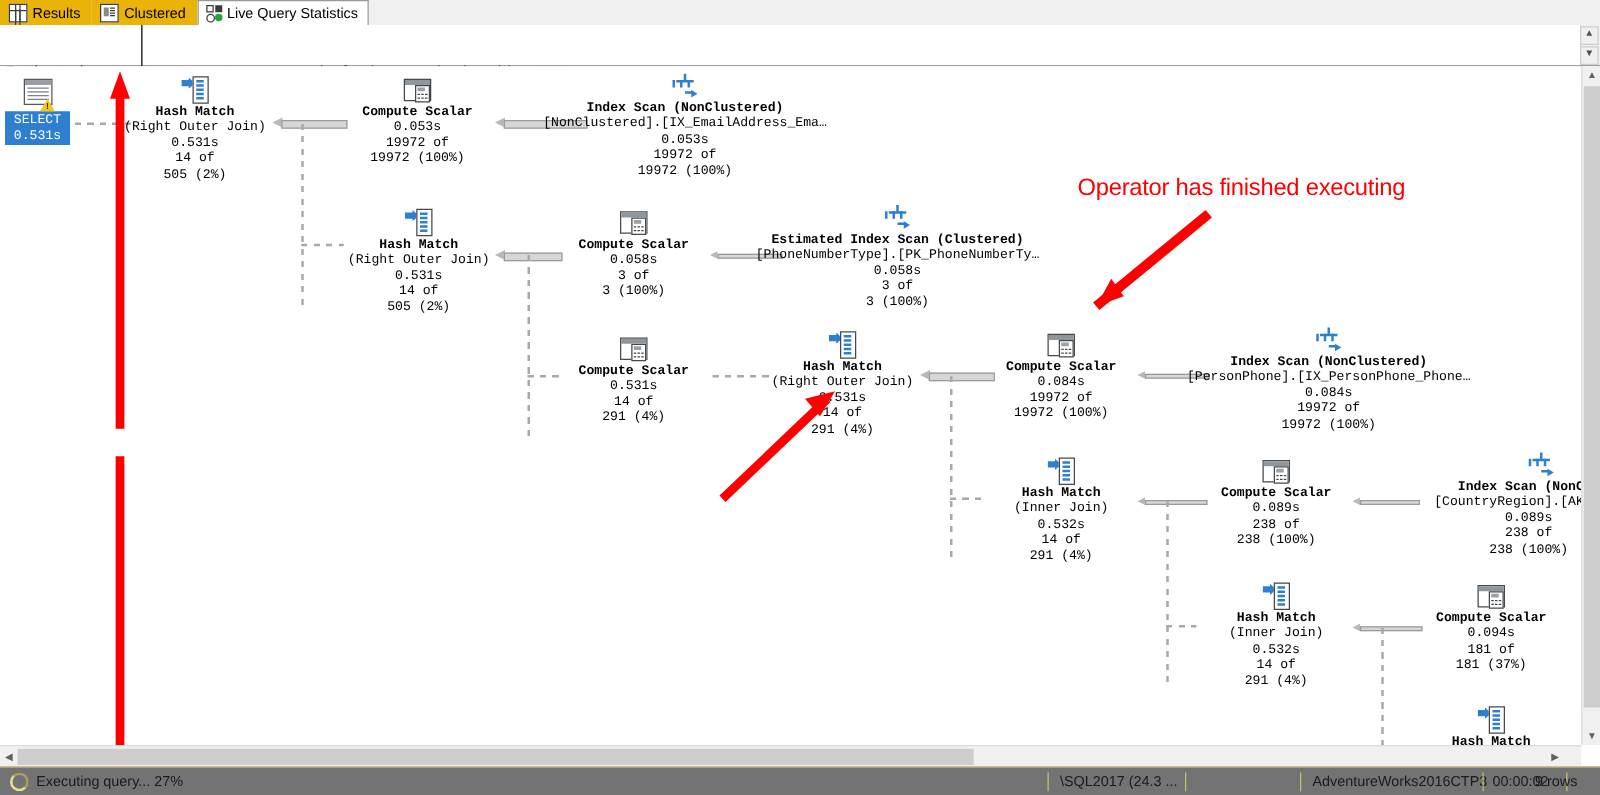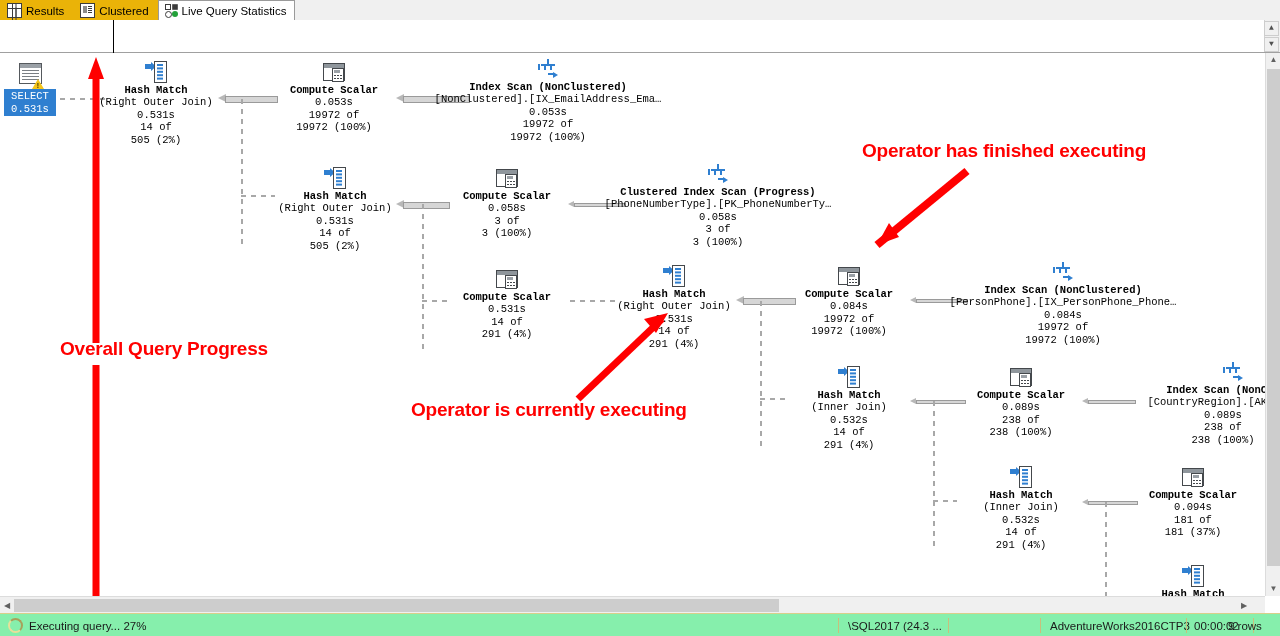--- a/index.html
+++ b/index.html
@@ -140,34 +140,34 @@
     border-right:8px solid #b8b8b8;border-top:4.5px solid transparent;border-bottom:4.5px solid transparent;}
   .arrow.thin .body{top:3px;height:2px;}
 
   
   .dash{position:absolute;}
   .dash.h{height:2px;background:repeating-linear-gradient(to right,#a8a8a8 0 5px,transparent 5px 10px);}
   .dash.v{width:2px;background:repeating-linear-gradient(to bottom,#a8a8a8 0 5px,transparent 5px 10px);}
 
   
   .anno{position:absolute;color:#ff0000;font-family:"Liberation Sans", sans-serif;
-    font-size:19px;font-weight:700;white-space:nowrap;letter-spacing:-0.2px;}
+    font-size:19px;font-weight:400;white-space:nowrap;letter-spacing:-0.2px;}
   svg.annosvg{position:absolute;overflow:visible;}
 
   
   #hscroll{position:absolute;left:0;top:596px;width:1265px;height:17px;background:#f0f0f0;
     border-top:1px solid #dcdcdc;}
   #hthumb{position:absolute;left:14px;top:2px;width:765px;height:13px;background:#cdcdcd;}
   #vscroll{position:absolute;left:1265px;top:53px;width:15px;height:543px;background:#f0f0f0;
     border-left:1px solid #dcdcdc;}
   #vthumb{position:absolute;left:1px;top:16px;width:13px;height:497px;background:#cdcdcd;}
   .scbtn{position:absolute;background:#f0f0f0;color:#606060;font-size:8px;text-align:center;}
 
   
-  #status{position:absolute;left:0;top:613px;width:1280px;height:23px;background:#86efac;
+  #status{position:absolute;left:0;top:613px;width:1280px;height:23px;background:#737373;
     border-top:1px solid #d8cf8a;font-size:11.5px;color:#1a1a1a;}
   #status .cell{position:absolute;top:0;height:23px;display:flex;align-items:center;}
   .sep{position:absolute;top:4px;width:1px;height:15px;background:#c8bf7c;}
   #spinner{width:11px;height:11px;border-radius:50%;border:2px solid #e8e09a;
     border-top-color:#a8a05a;border-right-color:#a8a05a;}
 </style>
 </head>
 <body>
 
 <div id="tabstrip">
@@ -306,21 +306,21 @@
   </div>
 
   <div class="node" style="left:590px;top:110px;width:256px;">
     <div class="opic ic-scan">
       <div class="t"></div>
         <div class="l1"></div>
         <div class="l2"></div>
         <div class="l3"></div>
         <div class="ar"></div>
     </div>
-    <div class="nm">Clustered Index Scan (Progress)</div>
+    <div class="nm">Estimated Index Scan (Clustered)</div>
     <div>[PhoneNumberType].[PK_PhoneNumberTy…</div>
     <div>0.058s</div>
     <div>3 of</div>
     <div>3 (100%)</div>
   </div>
 
   <div class="node" style="left:448px;top:215px;width:118px;">
     <div class="opic ic-cs">
         <div class="win"></div>
         <div class="calc"></div>
@@ -469,31 +469,29 @@
       </div>
     <div class="nm">Hash Match</div>
   </div>
 
   <div class="anno" style="left:862px;top:87px;">Operator has finished executing</div>
   <svg class="annosvg" width="120" height="100" style="left:855px;top:112px;">
     <line x1="112" y1="6" x2="22" y2="80" stroke="#ff0000" stroke-width="8"></line>
     <polygon points="22,80 44,72 34,58" fill="#ff0000"></polygon>
   </svg>
 
-  <div class="anno" style="left:60px;top:285px;">Overall Query Progress</div>
   <svg class="annosvg" width="20" height="300" style="left:88px;top:0px;">
     <line x1="8" y1="290" x2="8" y2="22" stroke="#ff0000" stroke-width="7"></line>
     <polygon points="8,4 0,26 16,26" fill="#ff0000"></polygon>
   </svg>
   <svg class="annosvg" width="20" height="300" style="left:88px;top:312px;">
     <line x1="8" y1="0" x2="8" y2="248" stroke="#ff0000" stroke-width="7"></line>
     <polygon points="8,268 0,246 16,246" fill="#ff0000"></polygon>
   </svg>
 
-  <div class="anno" style="left:411px;top:346px;">Operator is currently executing</div>
   <svg class="annosvg" width="110" height="95" style="left:570px;top:258px;">
     <line x1="8" y1="88" x2="92" y2="8" stroke="#ff0000" stroke-width="7"></line>
     <polygon points="98,2 74,8 86,22" fill="#ff0000"></polygon>
   </svg>
 
 </div>
 
 <div id="hscroll">
   <div class="scbtn" style="left:0;top:0;width:14px;height:17px;line-height:17px;">◀</div>
   <div id="hthumb"></div>

